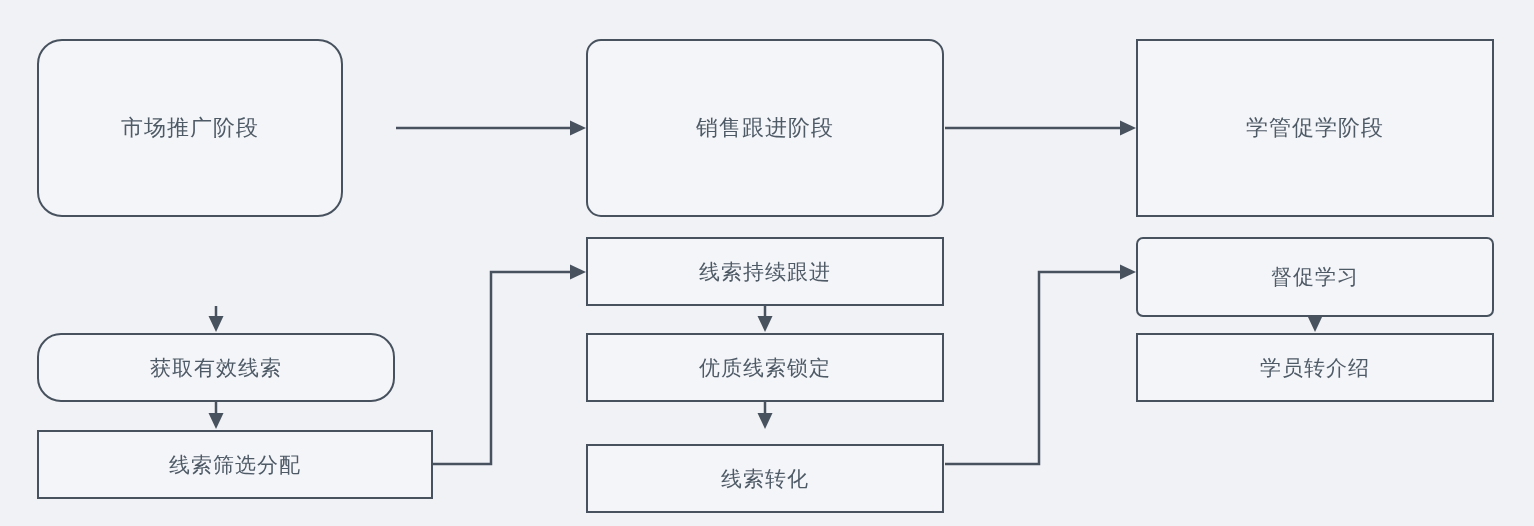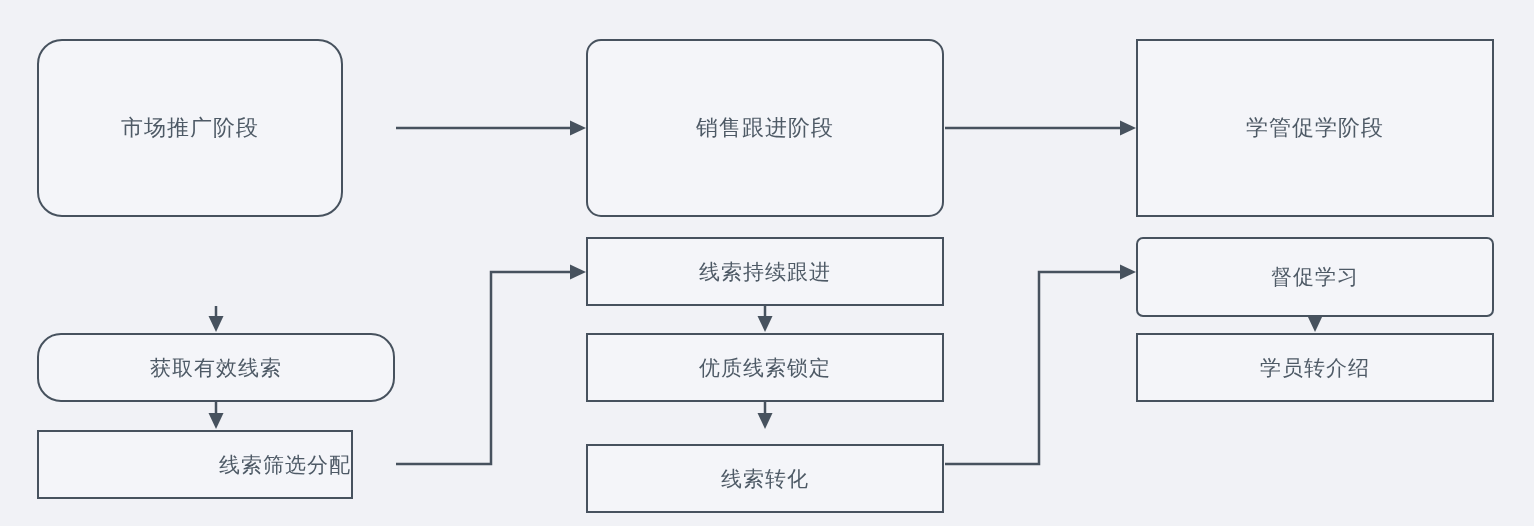--- a/index.html
+++ b/index.html
@@ -45,21 +45,21 @@
     text-align: center;
     color: var(--text);
   }
   .node.stage { font-size: 22px; letter-spacing: 1px; }
   .node.step  { font-size: 21px; letter-spacing: 1px; }
 
   
   #stage-1 { left: 37px;  top: 39px;  width: 306px; height: 178px; border-radius: 25px; }
   #c1-s1   { left: 37px;  top: 237px; width: 358px; height: 69px; }
   #c1-s2   { left: 37px;  top: 333px; width: 358px; height: 69px; border-radius: 24px; }
-  #c1-s3   { left: 37px;  top: 430px; width: 316px; height: 69px; justify-content: flex-end; }
+  #c1-s3   { left: 37px;  top: 430px; width: 396px; height: 69px; }
   
   #stage-2 { left: 586px; top: 39px;  width: 358px; height: 178px; border-radius: 15px; }
   #c2-s1   { left: 586px; top: 237px; width: 358px; height: 69px; }
   #c2-s2   { left: 586px; top: 333px; width: 358px; height: 69px; }
   #c2-s3   { left: 586px; top: 444px; width: 358px; height: 69px; }
   
   #stage-3 { left: 1136px; top: 39px;  width: 358px; height: 178px; text-align: right; }
   #c3-s1   { left: 1136px; top: 237px; width: 358px; height: 80px; border-radius: 7px; }
   #c3-s2   { left: 1136px; top: 333px; width: 358px; height: 69px; }
 </style>

